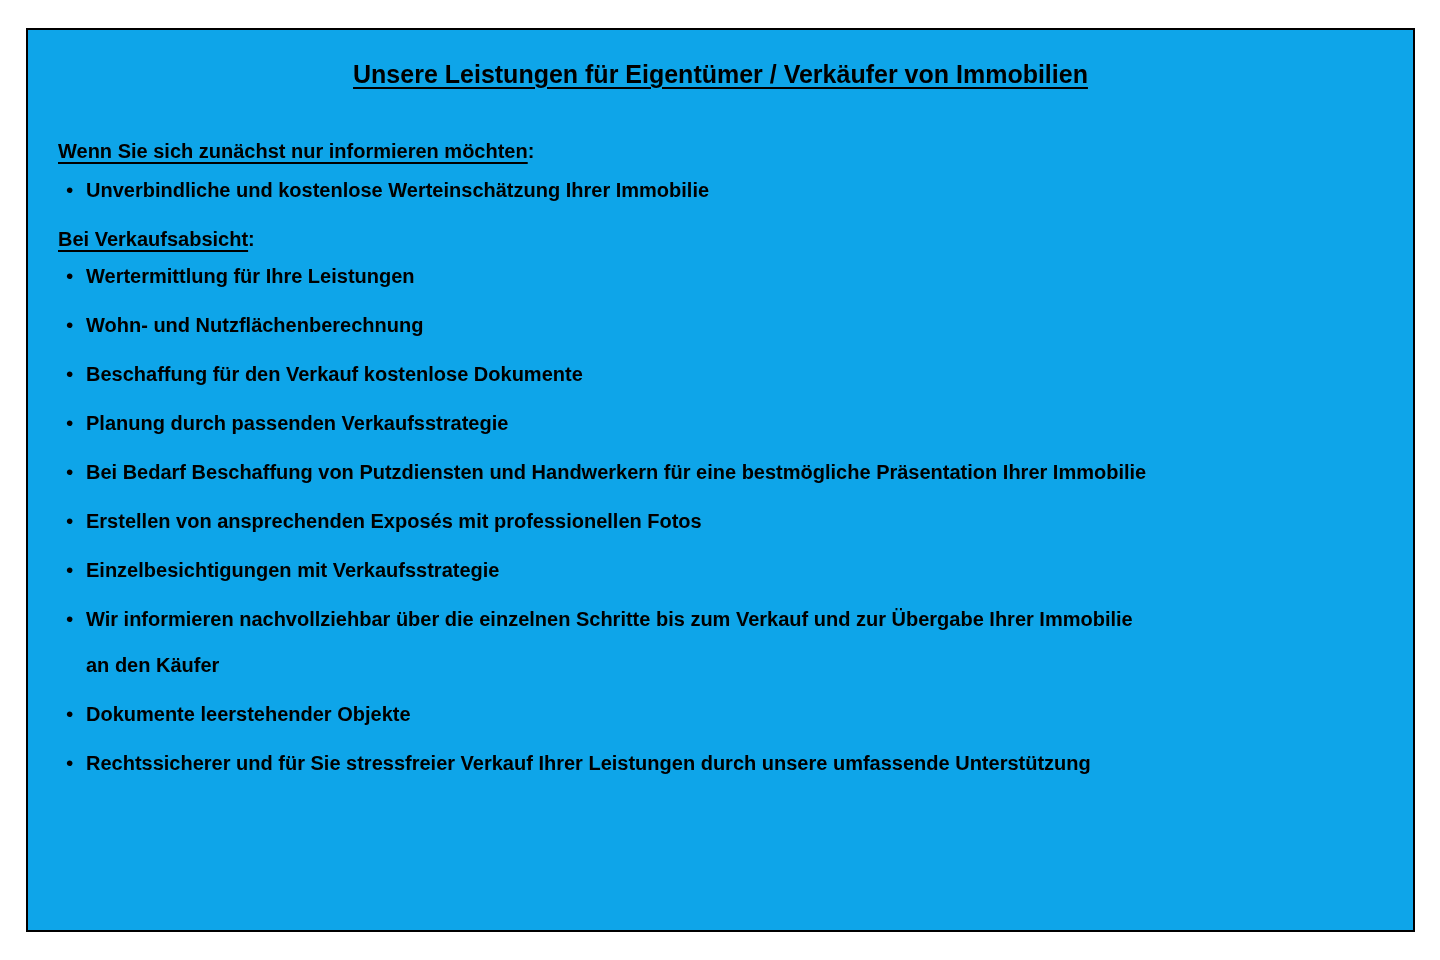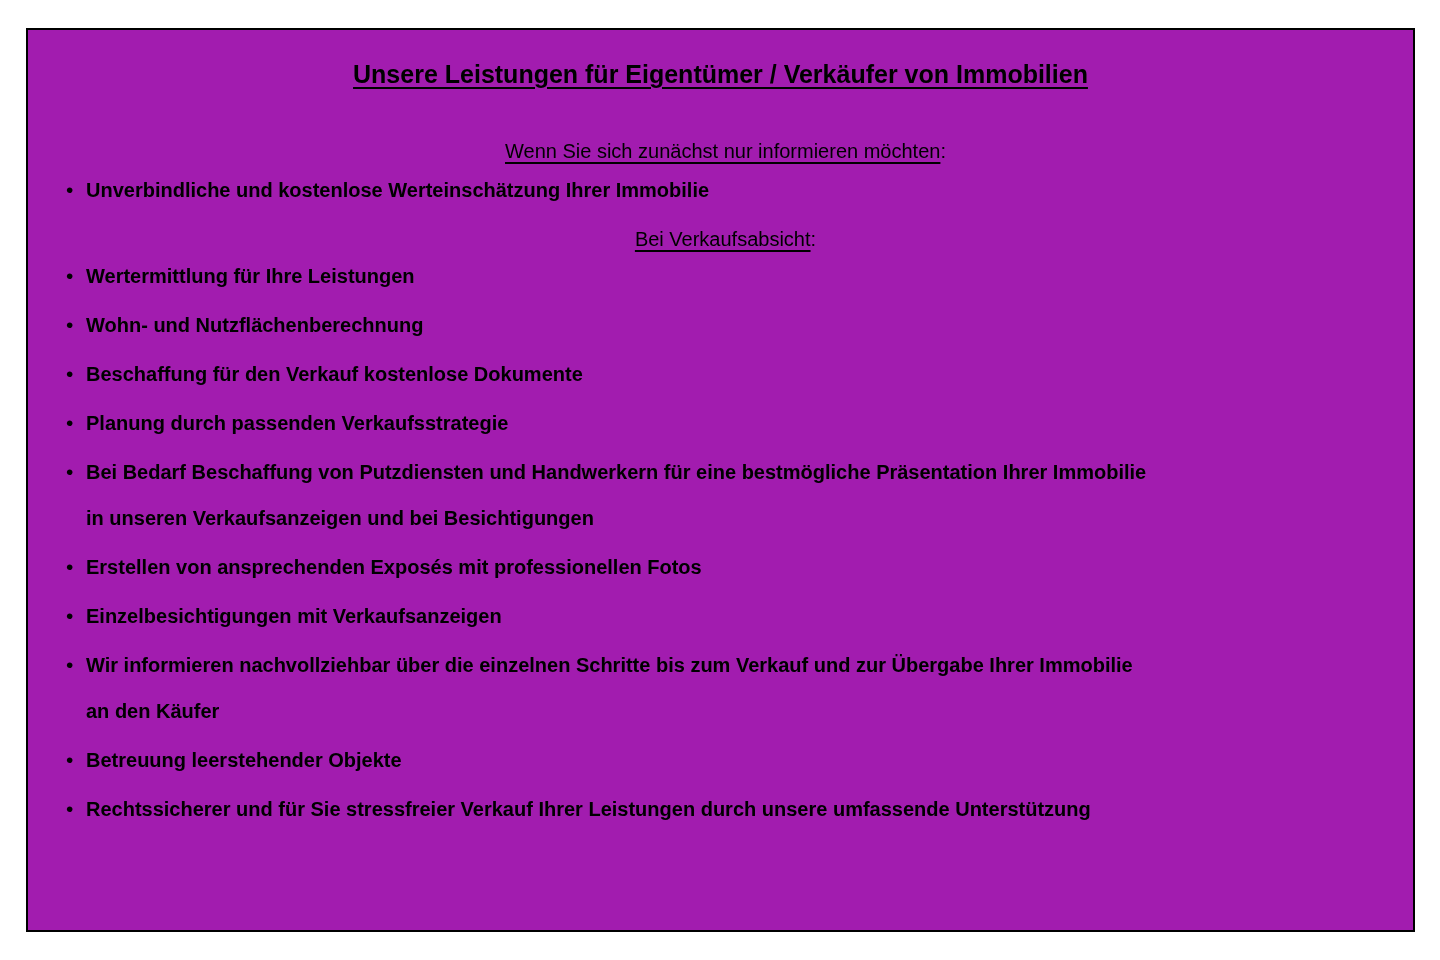--- a/index.html
+++ b/index.html
@@ -12,44 +12,43 @@
     font-family: "Liberation Sans", sans-serif;
     color: #000000;
   }
   .frame {
     position: absolute;
     left: 26px;
     top: 28px;
     width: 1385px;
     height: 900px;
     border: 2px solid #000000;
-    background: #a21caf;
+    background: #0ea5e9;
     box-sizing: content-box;
   }
   .title {
     margin-top: 29px;
     text-align: center;
     font-size: 25px;
     font-weight: bold;
     line-height: 30px;
     text-decoration: underline;
     text-decoration-thickness: 2px;
     text-underline-offset: 4px;
   }
   .section {
     margin-left: 30px;
     margin-right: 20px;
   }
   .section-1 { margin-top: 49px; }
   .section-2 { margin-top: 13px; }
   .heading {
     font-size: 20px;
-    font-weight: normal;
+    font-weight: bold;
     line-height: 26px;
-    text-align: center;
   }
   .heading .hu {
     text-decoration: underline;
     text-decoration-thickness: 2px;
     text-underline-offset: 4px;
   }
   ul.bullets {
     list-style: none;
     margin: 0;
     padding: 0;
@@ -112,38 +111,37 @@
           <span class="bullet">•</span>
           <div class="line">Beschaffung für den Verkauf kostenlose Dokumente</div>
         </li>
         <li>
           <span class="bullet">•</span>
           <div class="line">Planung durch passenden Verkaufsstrategie</div>
         </li>
         <li>
           <span class="bullet">•</span>
           <div class="line">Bei Bedarf Beschaffung von Putzdiensten und Handwerkern für eine bestmögliche Präsentation Ihrer Immobilie</div>
-          <div class="line">in unseren Verkaufsanzeigen und bei Besichtigungen</div>
         </li>
         <li>
           <span class="bullet">•</span>
           <div class="line">Erstellen von ansprechenden Exposés mit professionellen Fotos</div>
         </li>
         <li>
           <span class="bullet">•</span>
-          <div class="line">Einzelbesichtigungen mit Verkaufsanzeigen</div>
+          <div class="line">Einzelbesichtigungen mit Verkaufsstrategie</div>
         </li>
         <li>
           <span class="bullet">•</span>
           <div class="line">Wir informieren nachvollziehbar über die einzelnen Schritte bis zum Verkauf und zur Übergabe Ihrer Immobilie</div>
           <div class="line">an den Käufer</div>
         </li>
         <li>
           <span class="bullet">•</span>
-          <div class="line">Betreuung leerstehender Objekte</div>
+          <div class="line">Dokumente leerstehender Objekte</div>
         </li>
         <li>
           <span class="bullet">•</span>
           <div class="line">Rechtssicherer und für Sie stressfreier Verkauf Ihrer Leistungen durch unsere umfassende Unterstützung</div>
         </li>
       </ul>
   </div>
 
 </div>
 

